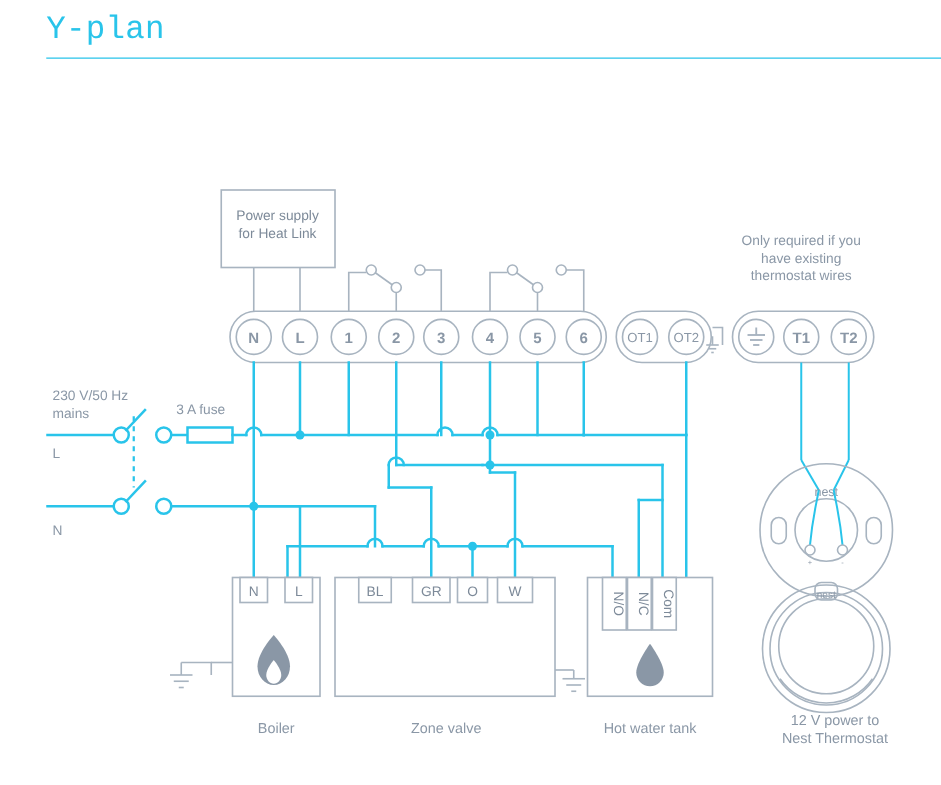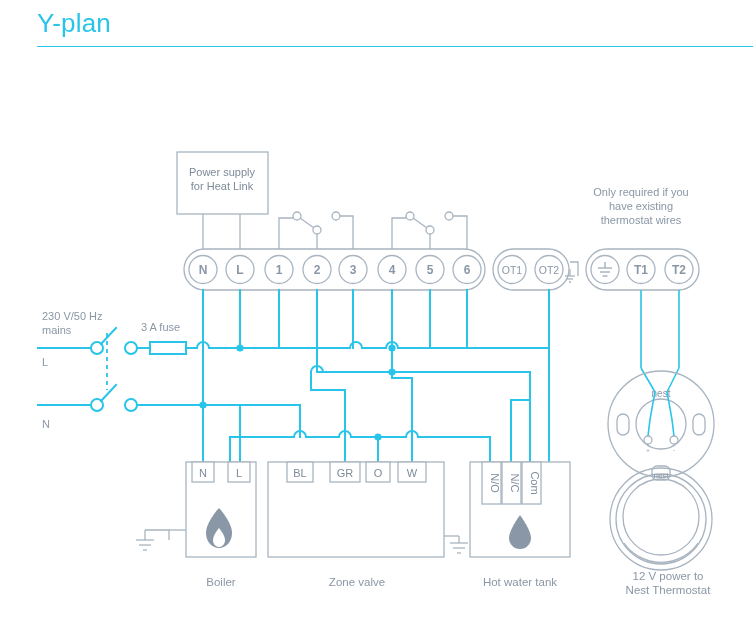--- a/index.html
+++ b/index.html
@@ -24,21 +24,21 @@
     position: absolute;
     left: 0;
     top: 0;
   }
   .page-title {
     position: absolute;
     left: 37px;
     top: 8px;
     font-size: 26px;
     color: #29c4ea;
-    font-family: Liberation Sans, sans-serif;
+    font-family: Liberation Mono, monospace;
     letter-spacing: 0.2px;
     white-space: nowrap;
   }
   svg text {
     font-family: "Liberation Sans", sans-serif;
     fill: #8a97a6;
   }
   .lbl-note {
     font-size: 11px;
     fill: #8a97a6;

